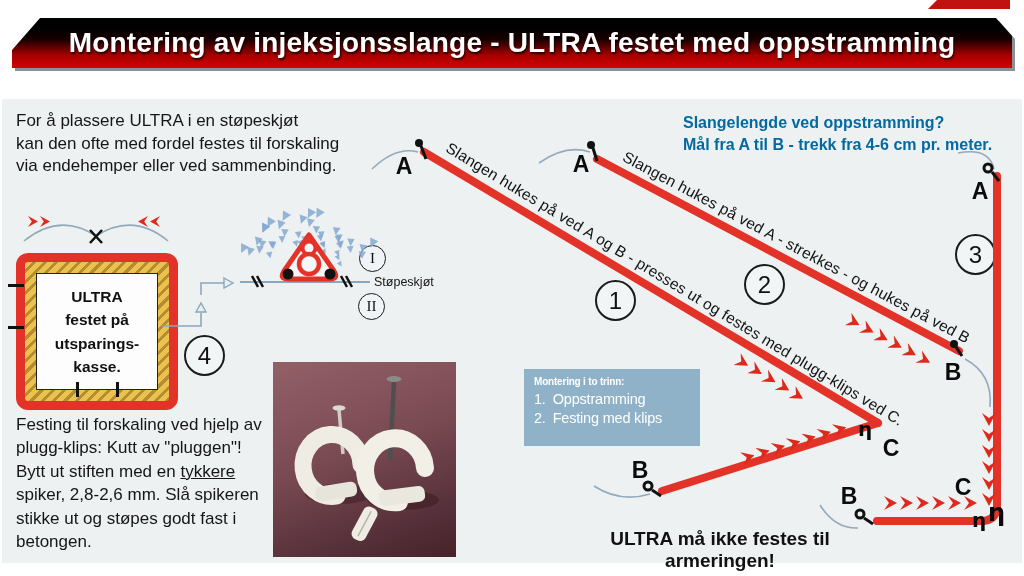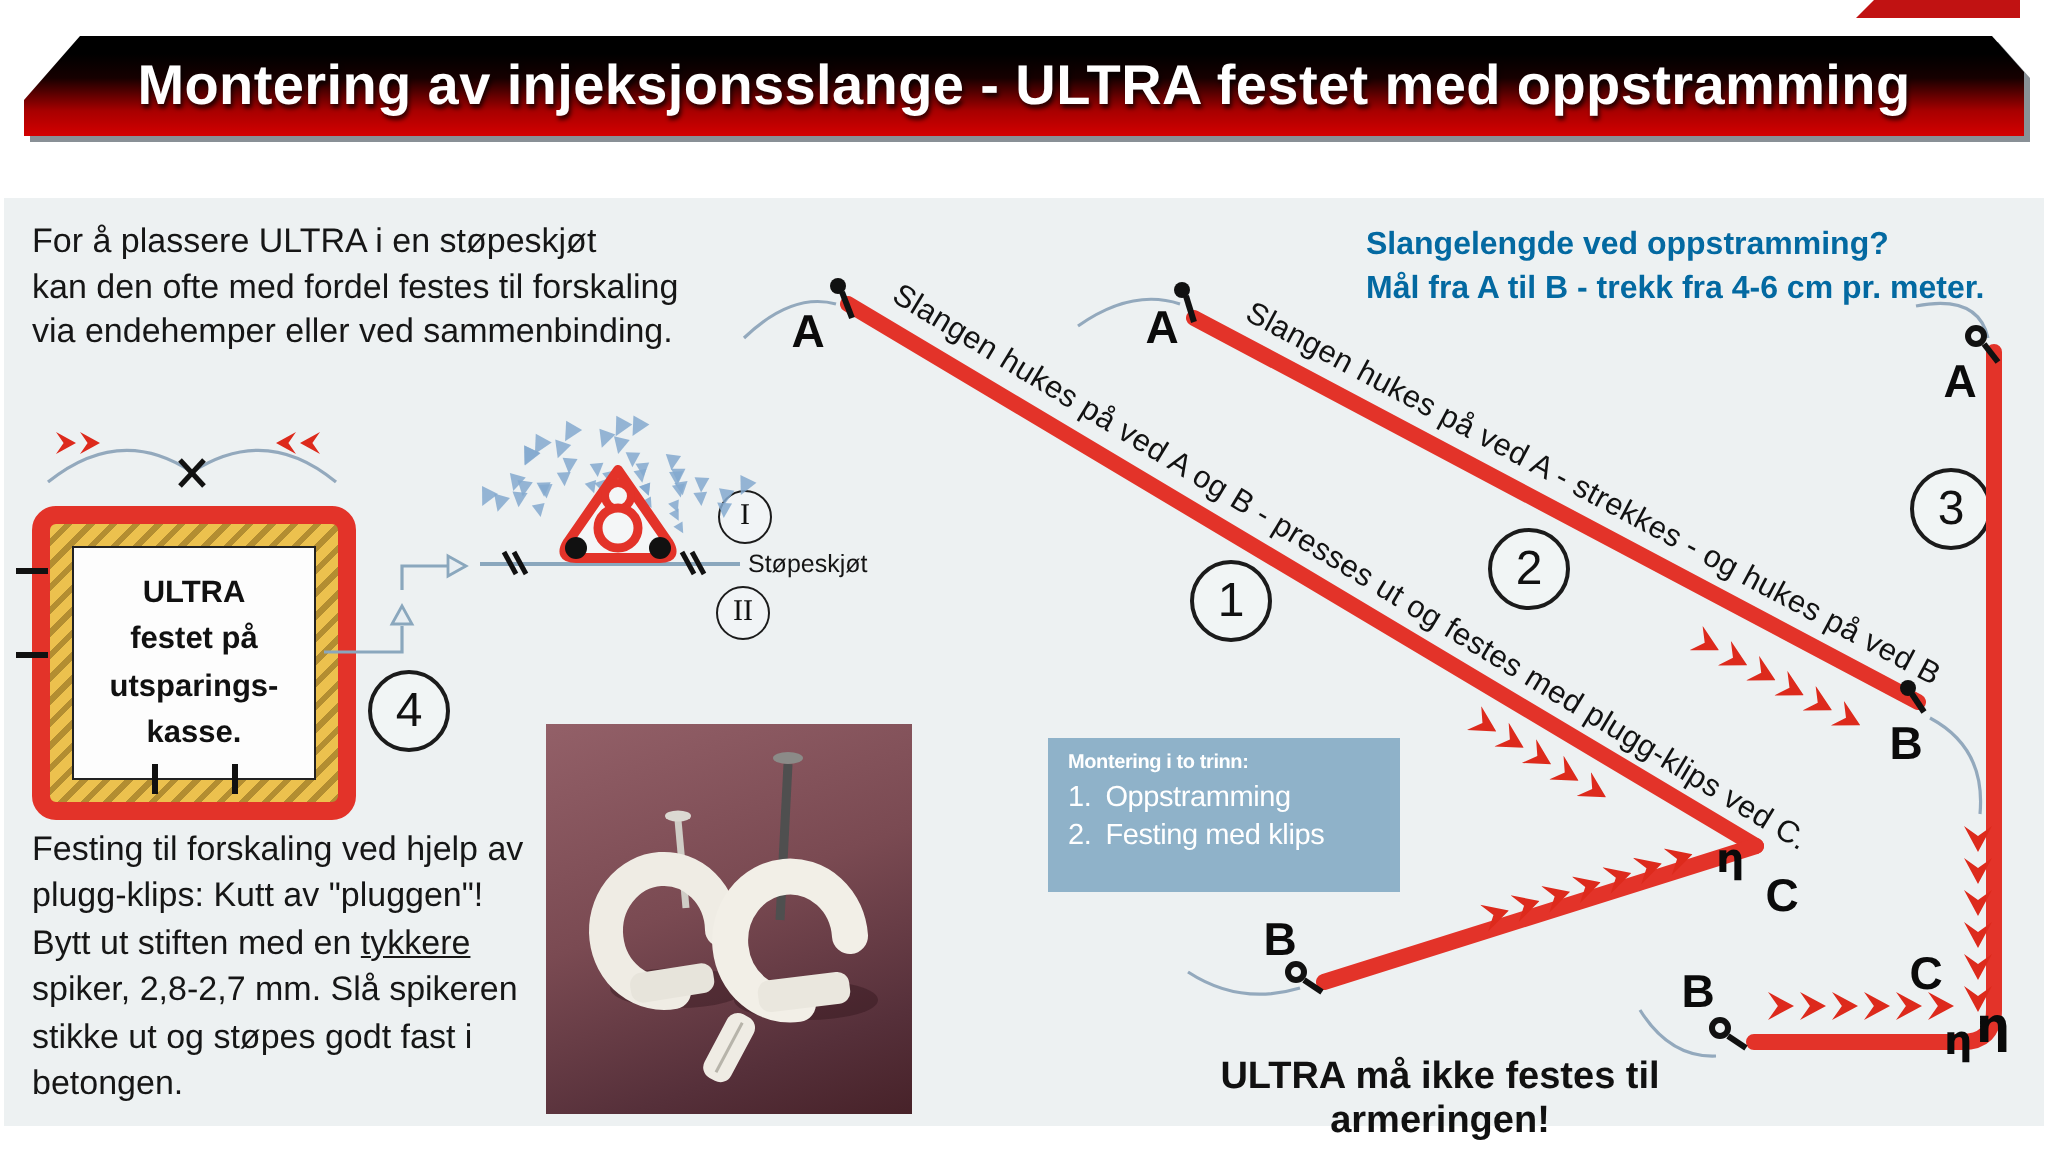--- a/index.html
+++ b/index.html
@@ -153,21 +153,21 @@
     <div class="row">
       <span>2.</span>
       <span>Festing med klips</span>
     </div>
   </div>
 
   <div class="abs para" id="plugg">
     <div>Festing til forskaling ved hjelp av</div>
     <div>plugg-klips: Kutt av "pluggen"!</div>
     <div><span>Bytt ut stiften med en </span><span class="ul">tykkere</span></div>
-    <div>spiker, 2,8-2,7 mm. Slå spikeren</div>
+    <div>spiker, 2,8-2,6 mm. Slå spikeren</div>
     <div>stikke ut og støpes godt fast i</div>
     <div>betongen.</div>
   </div>
 
   <div class="abs" id="photo">
     <svg width="183" height="195" viewBox="0 0 183 195">
       <ellipse cx="66" cy="132" rx="34" ry="10" fill="rgba(40,15,20,.35)"></ellipse>
       <ellipse cx="130" cy="138" rx="36" ry="10" fill="rgba(40,15,20,.35)"></ellipse>
 
       <line x1="66" y1="48" x2="70" y2="92" stroke="#cfcdc6" stroke-width="3.5"></line>

